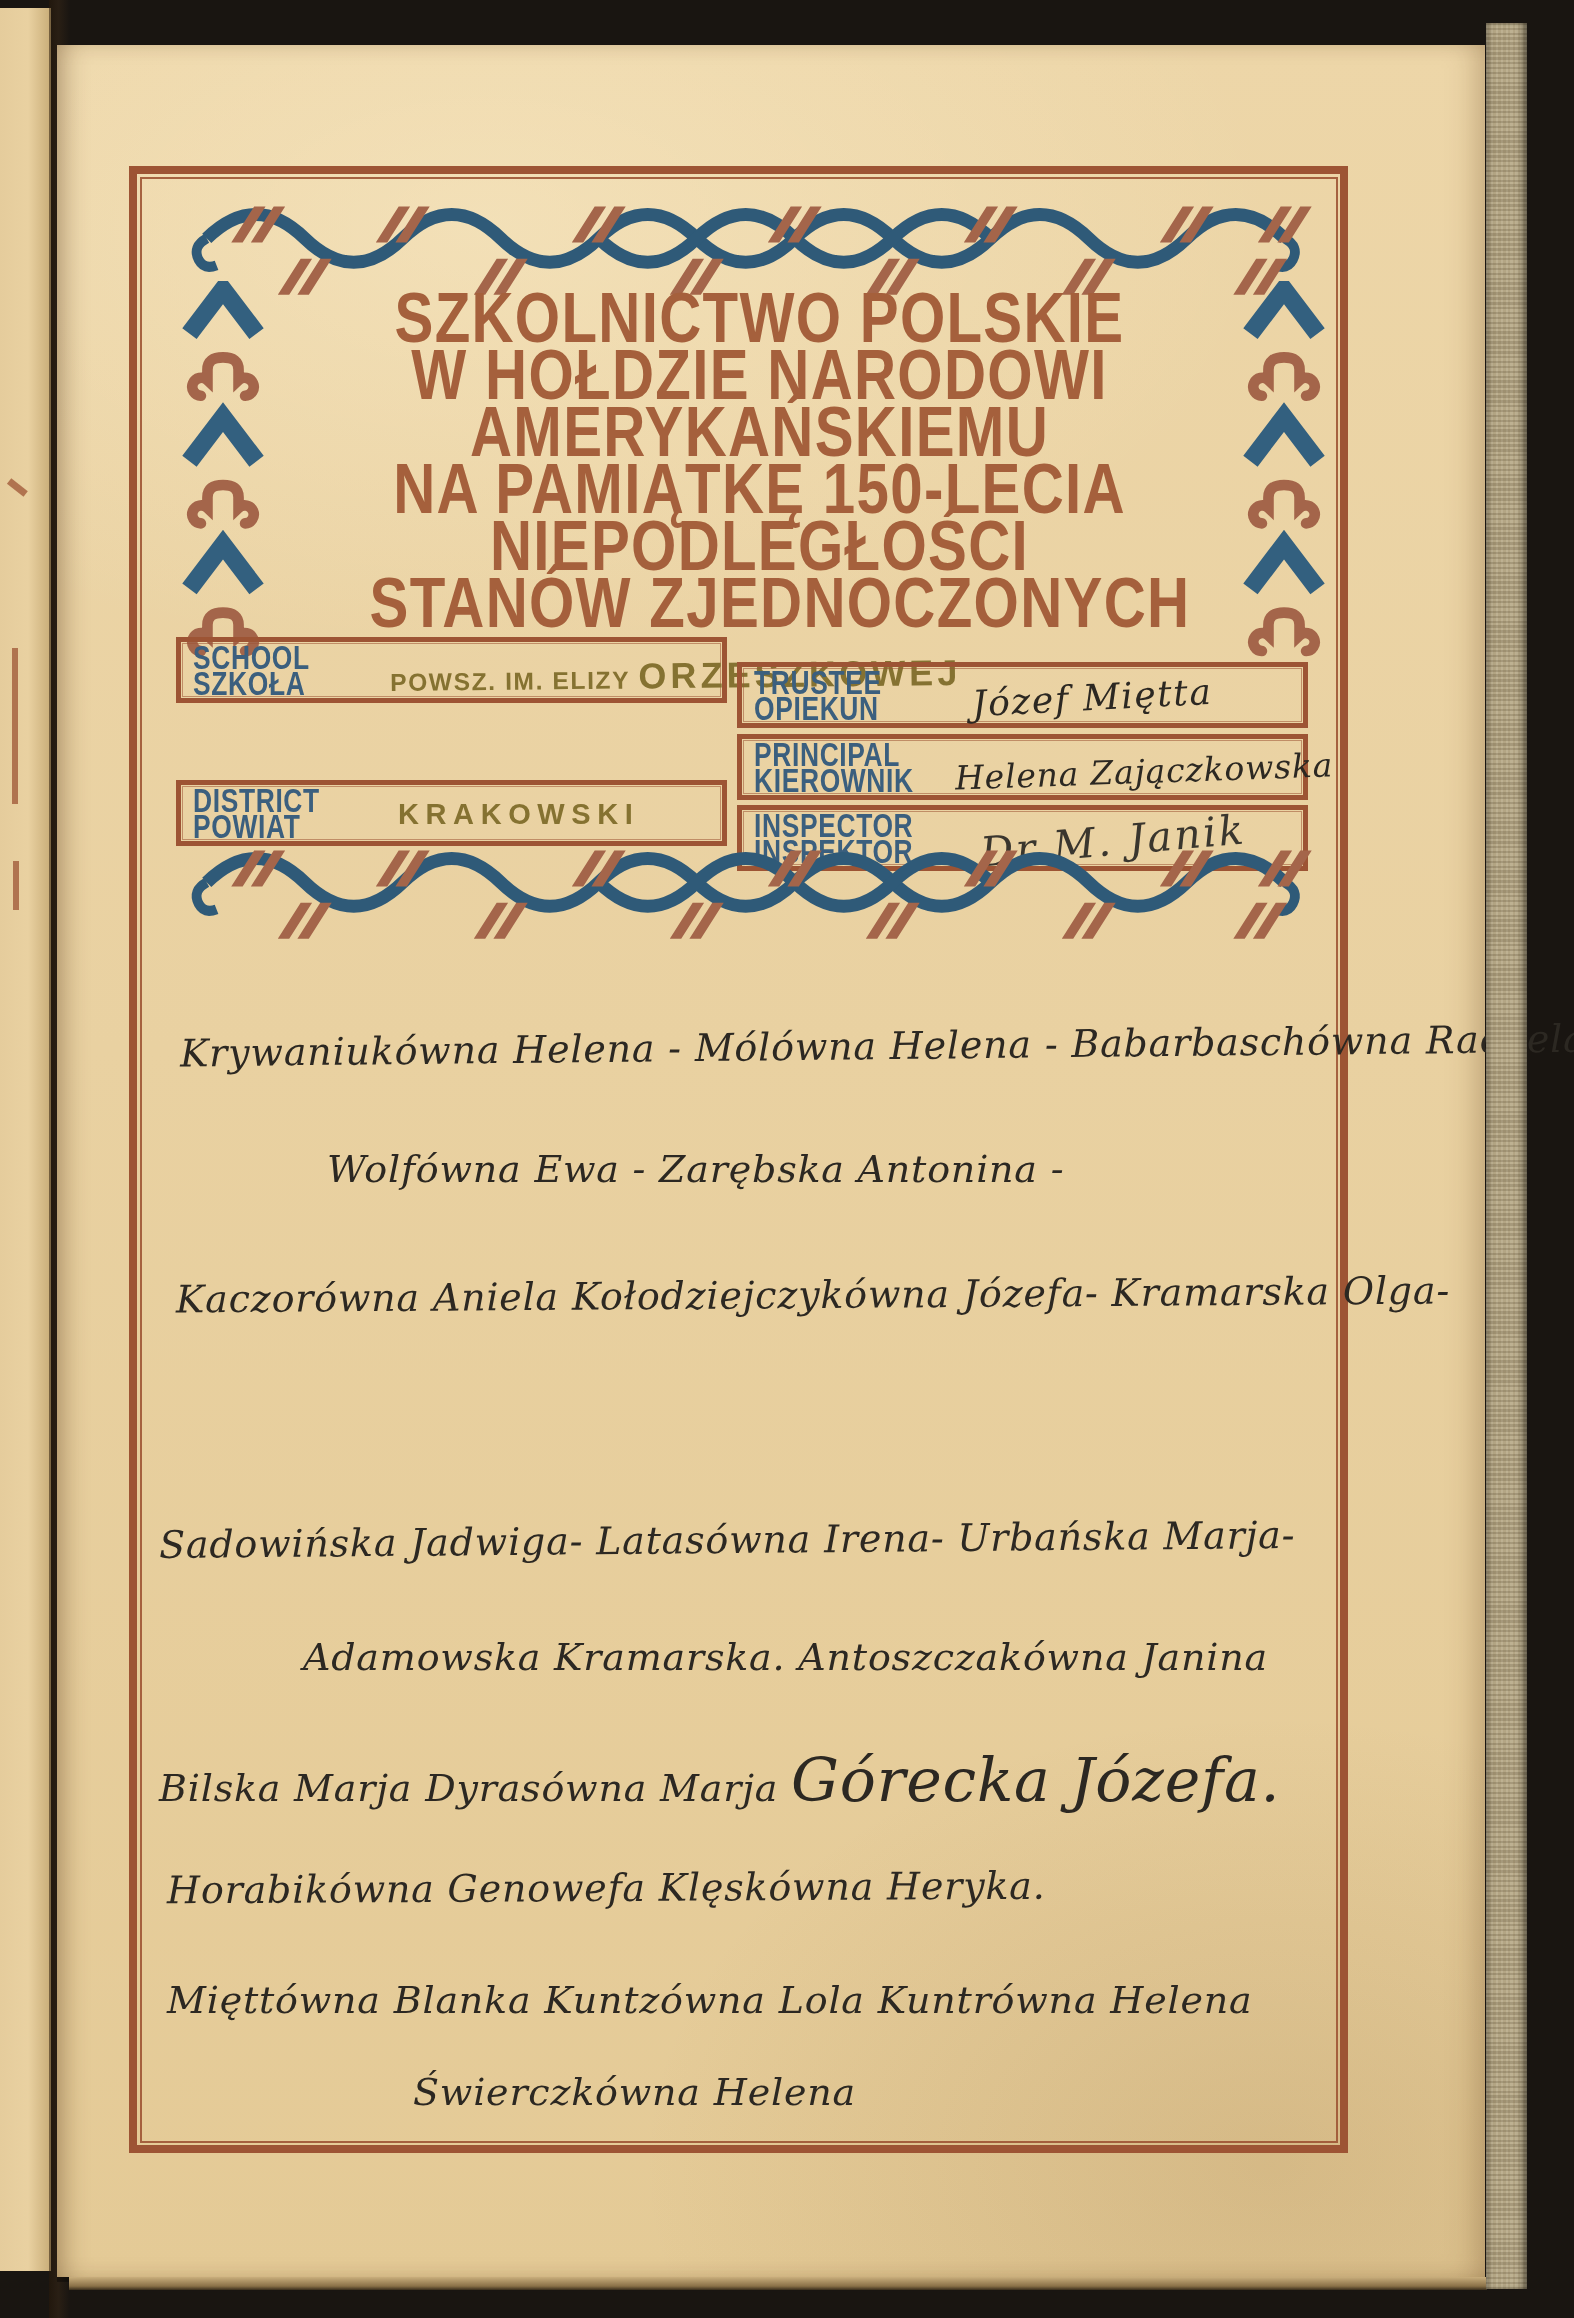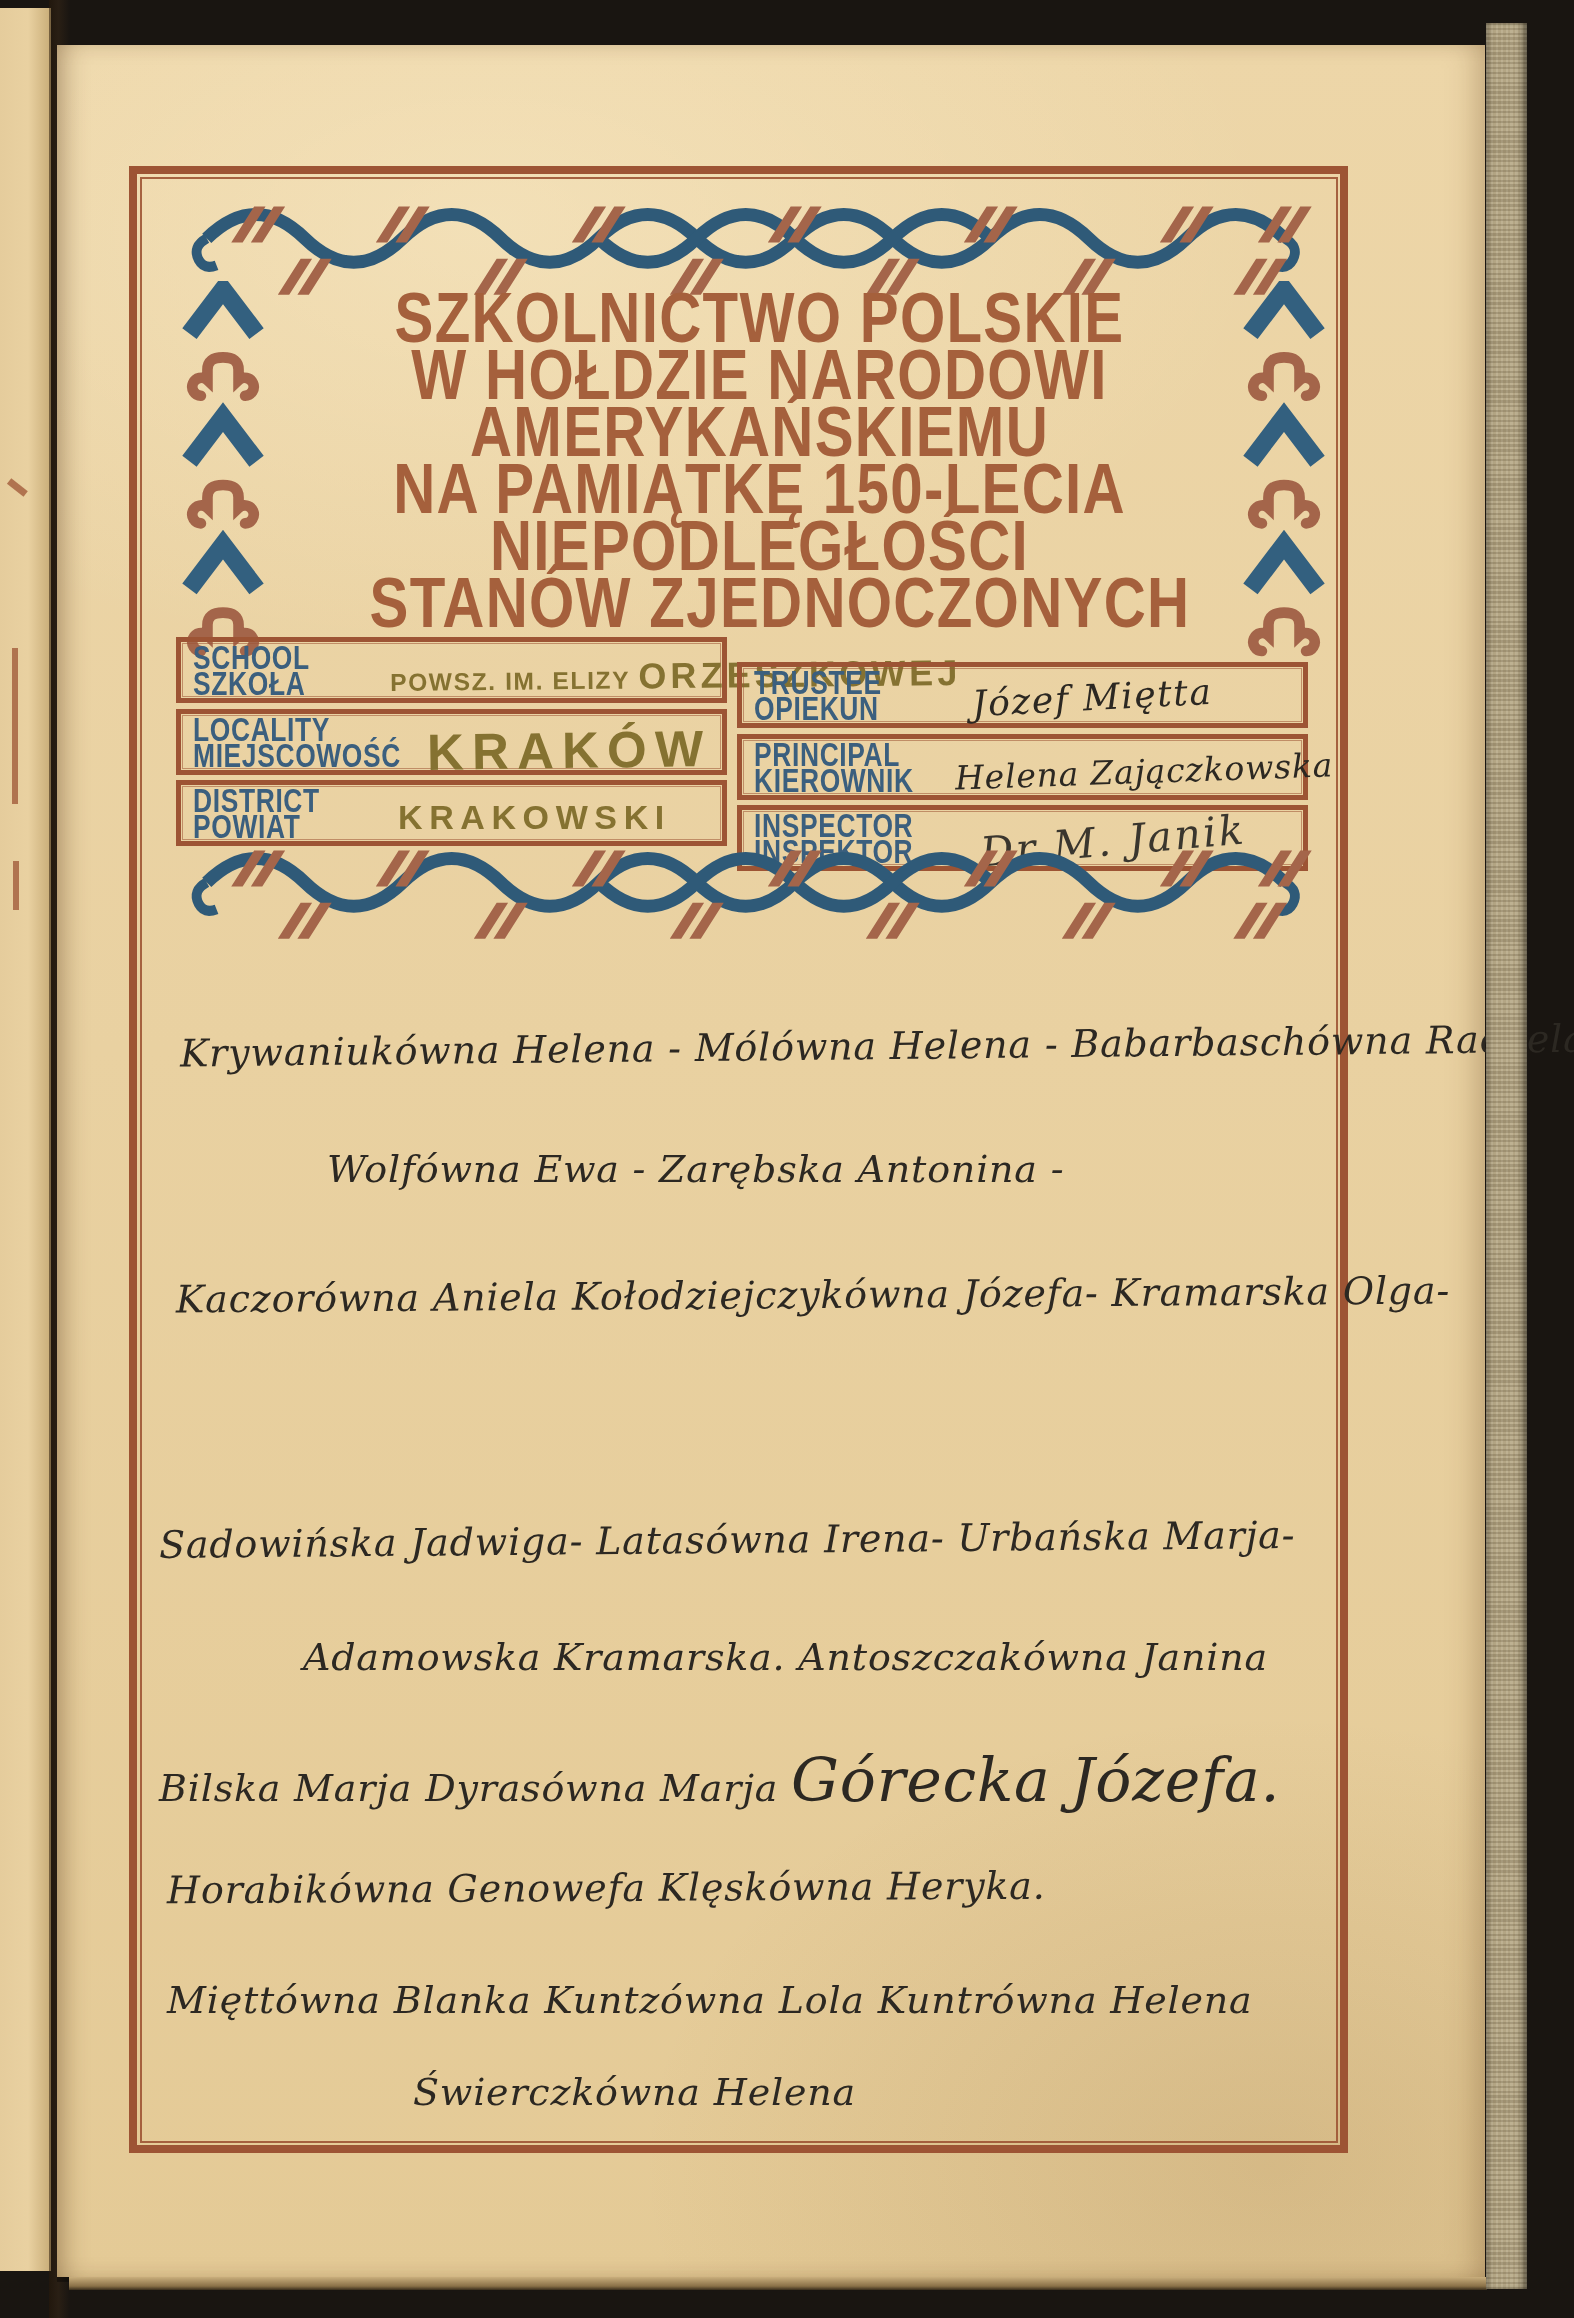--- a/index.html
+++ b/index.html
@@ -63,21 +63,21 @@
   .colR{left:600px;width:571px;height:66px;margin-top:25px;}
   .field-label{position:absolute;left:11.5px;top:3.3px;color:var(--label-blue);font-weight:bold;
     font-size:33px;line-height:26px;letter-spacing:0.8px;transform:scaleX(.8);transform-origin:0 0;white-space:nowrap;}
   .value{position:absolute;color:var(--olive);font-weight:bold;white-space:nowrap;
     font-family:"Liberation Sans",sans-serif;}
   .v-small{font-size:24.6px;letter-spacing:1.6px;}
   .v-large{font-size:36px;letter-spacing:2.5px;}
   .val-school{left:209px;top:13px;transform:rotate(-.6deg);}
   .val-school .v-large{margin-left:8.2px;letter-spacing:4.1px;}
   .val-locality{left:246px;top:6.6px;font-size:51px;letter-spacing:8.2px;transform:rotate(-.8deg);}
-  .val-district{left:217px;top:13px;font-size:34px;letter-spacing:6.6px;}
+  .val-district{left:217px;top:13px;font-size:29px;letter-spacing:6.6px;}
   .signature{position:absolute;color:var(--ink);font-family:"DejaVu Serif","Liberation Serif",serif;
     font-style:italic;white-space:nowrap;}
   .sig-trustee{left:230px;top:9.8px;font-size:36px;transform:rotate(-3deg);letter-spacing:1.6px;}
   .sig-principal{left:213px;top:13px;font-size:33px;transform:rotate(-2deg);letter-spacing:0.8px;}
   .sig-inspector{left:238px;top:6.6px;font-size:41px;transform:rotate(-5deg);letter-spacing:2.5px;color:#3a362e;}
 
   
   .signatures-list{position:absolute;inset:0;}
   .name-line{position:absolute;color:var(--ink);font-family:"DejaVu Serif","Liberation Serif",serif;
     font-style:italic;font-size:38px;white-space:nowrap;letter-spacing:0.8px;}
@@ -176,28 +176,20 @@
       </div>
       <div class="form-row r0 colR">
         <div class="row-thin"></div>
         <div class="field-label">
           <span>TRUSTEE</span><br>
           <span>OPIEKUN</span>
         </div>
         <div class="signature sig-trustee">Józef Miętta</div>
       </div>
 
-      <div class="form-row r1 colL">
-        <div class="row-thin"></div>
-        <div class="field-label">
-          <span>LOCALITY</span><br>
-          <span>MIEJSCOWOŚĆ</span>
-        </div>
-        <div class="value val-locality">KRAKÓW</div>
-      </div>
       <div class="form-row r1 colR">
         <div class="row-thin"></div>
         <div class="field-label">
           <span>PRINCIPAL</span><br>
           <span>KIEROWNIK</span>
         </div>
         <div class="signature sig-principal">Helena Zajączkowska</div>
       </div>
 
       <div class="form-row r2 colL">

